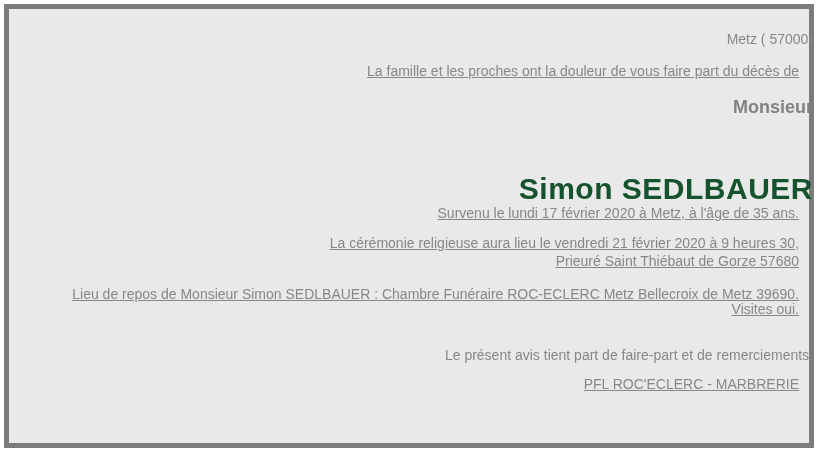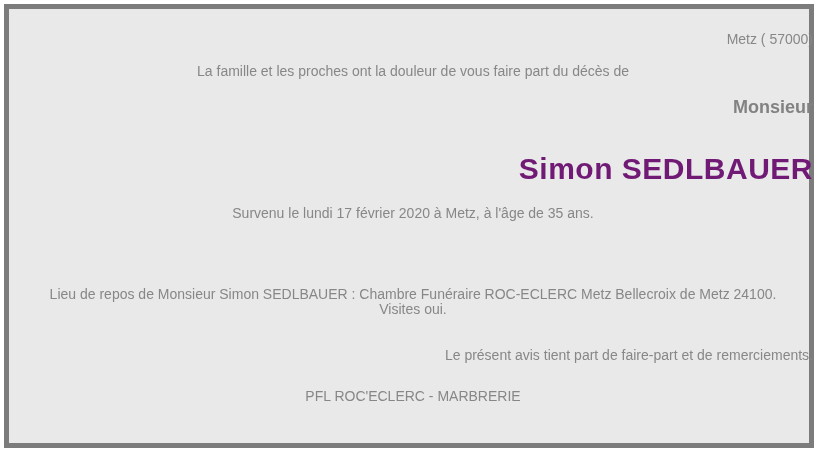--- a/index.html
+++ b/index.html
@@ -26,56 +26,59 @@
     background: #e9e9e9;
   }
   .line {
     position: absolute;
     margin: 0;
     font-size: 14px;
     line-height: 18px;
     color: #878787;
     white-space: pre-line;
   }
-  .left   { left: 18px; right: 10px; text-align: center; }
+  .left   { left: 18px; right: 10px; text-align: right; text-decoration: underline; }
   .center { left: 4px; width: 100%; text-align: right; }
   .civility {
     font-size: 18px;
     line-height: 22px;
     color: #828282;
     font-weight: bold;
   }
   .deceased-name {
     font-size: 30px;
     line-height: 34px;
     font-weight: bold;
-    color: #701a75;
+    color: #14532d;
     letter-spacing: 0.5px;
+    margin-top: 20px;
   }
 </style>
 </head>
 <body>
 
 <div class="canvas">
   <div class="frame">
 
     <p class="line center" style="top:21px">Metz ( 57000)</p>
 
     <p class="line left" style="top:53px">La famille et les proches ont la douleur de vous faire part du décès de</p>
 
     <p class="line center civility" style="top:87px">Monsieur</p>
 
     <p class="line center deceased-name" style="top:143px">Simon SEDLBAUER</p>
 
     <p class="line left" style="top:195px">Survenu le lundi 17 février 2020 à Metz, à l'âge de 35 ans.</p>
 
+    <p class="line left" style="top:225px">La cérémonie religieuse aura lieu le vendredi 21 février 2020 à 9 heures 30,
+Prieuré Saint Thiébaut de Gorze 57680</p>
 
-    <p class="line left" style="top:276px">Lieu de repos de Monsieur Simon SEDLBAUER : Chambre Funéraire ROC-ECLERC Metz Bellecroix de Metz 24100.</p>
+    <p class="line left" style="top:276px">Lieu de repos de Monsieur Simon SEDLBAUER : Chambre Funéraire ROC-ECLERC Metz Bellecroix de Metz 39690.</p>
 
     <p class="line left" style="top:291px">Visites oui.</p>
 
     <p class="line center" style="top:337px">Le présent avis tient part de faire-part et de remerciements.</p>
 
-    <p class="line left" style="top:378px">PFL ROC'ECLERC - MARBRERIE</p>
+    <p class="line left" style="top:366px">PFL ROC'ECLERC - MARBRERIE</p>
 
 
   </div>
 </div>
 
 </body></html>

